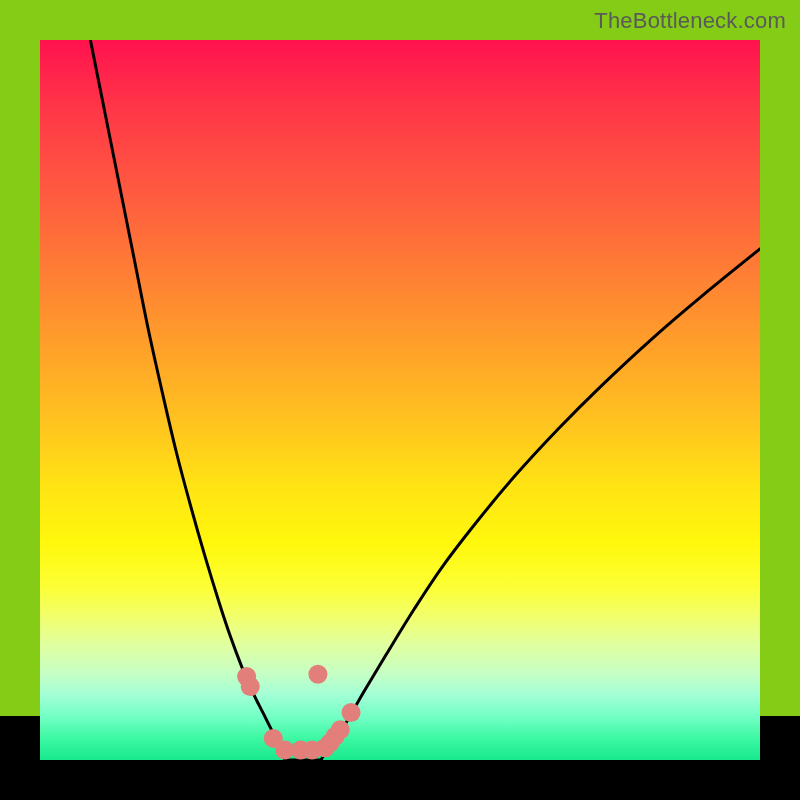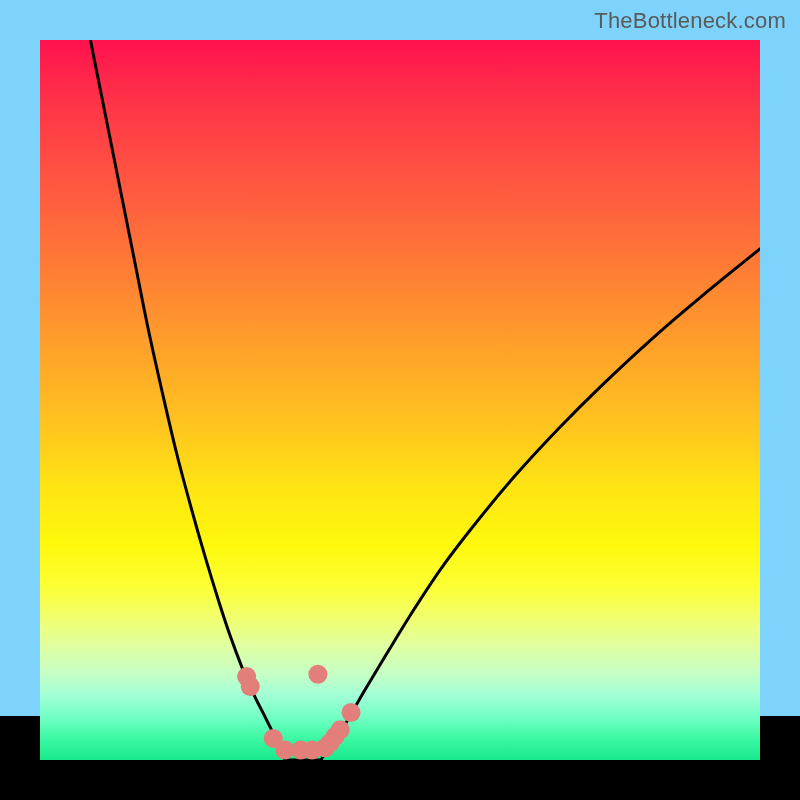--- a/index.html
+++ b/index.html
@@ -8,21 +8,21 @@
     width: 800px;
     height: 800px;
     overflow: hidden;
     background: #000;
     font-family: Arial, Helvetica, sans-serif;
   }
   .canvas {
     position: relative;
     width: 800px;
     height: 716px;
-    background: #7dd3fc;
+    background: #84cc16;
   }
   .inner {
     position: absolute;
     left: 40px;
     top: 40px;
     width: 720px;
     height: 720px;
     overflow: hidden;
   }
   .gradient {

